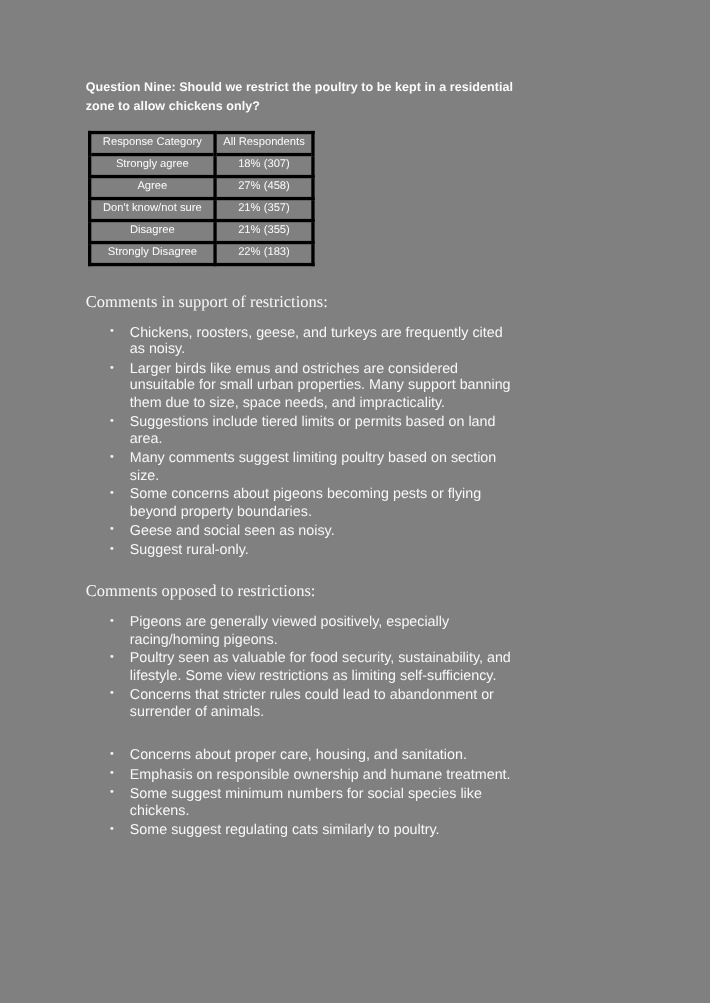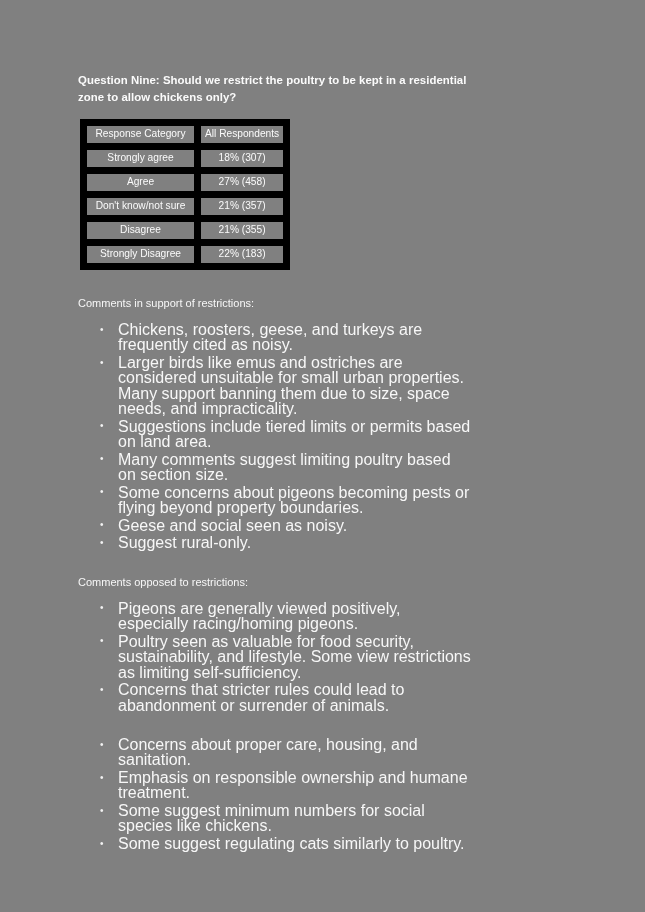--- a/index.html
+++ b/index.html
@@ -39,21 +39,21 @@
     border-collapse: collapse;
     margin: 0 0 0 2px;
     font-family: "Liberation Sans", "DejaVu Sans", sans-serif;
     font-size: 10.2px;
     color: #fbfbfb;
     table-layout: fixed;
     border: 1px solid #d8d8d8;
   }
   .results-table th,
   .results-table td {
-    border: 7px solid #000000;
+    border: 3px solid #000000;
     text-align: center;
     padding: 2px 4px 3px 4px;
     font-weight: normal;
     line-height: 12px;
     white-space: nowrap;
   }
   .results-table col.c-label { width: 114px; }
   .results-table col.c-value { width: 89px; }
 
   .results-table thead th {
@@ -62,35 +62,35 @@
   }
   .results-table tbody tr.thick-top td {
     border-top: 2.5px solid #1c1c1c;
   }
 
   
   .section {
     margin-top: 22px;
   }
   .section-heading {
-    font-family: Liberation Sans, sans-serif;
-    font-size: 11px;
+    font-family: Liberation Serif, serif;
+    font-size: 15px;
     line-height: 15px;
     color: #f7f7f7;
     margin: 0 0 11px 0;
   }
   ul.bullets {
     list-style: none;
     margin: 0;
     padding: 0;
   }
   ul.bullets > li {
     position: relative;
     font-family: "Liberation Sans", "DejaVu Sans", sans-serif;
-    font-size: 16px;
+    font-size: 13px;
     line-height: 15.4px;
     color: #f7f7f7;
     padding-left: 40px;
     margin-bottom: 2.2px;
     max-width: 478px;
   }
   ul.bullets > li::before {
     content: "\2022";
     position: absolute;
     left: 22px;

